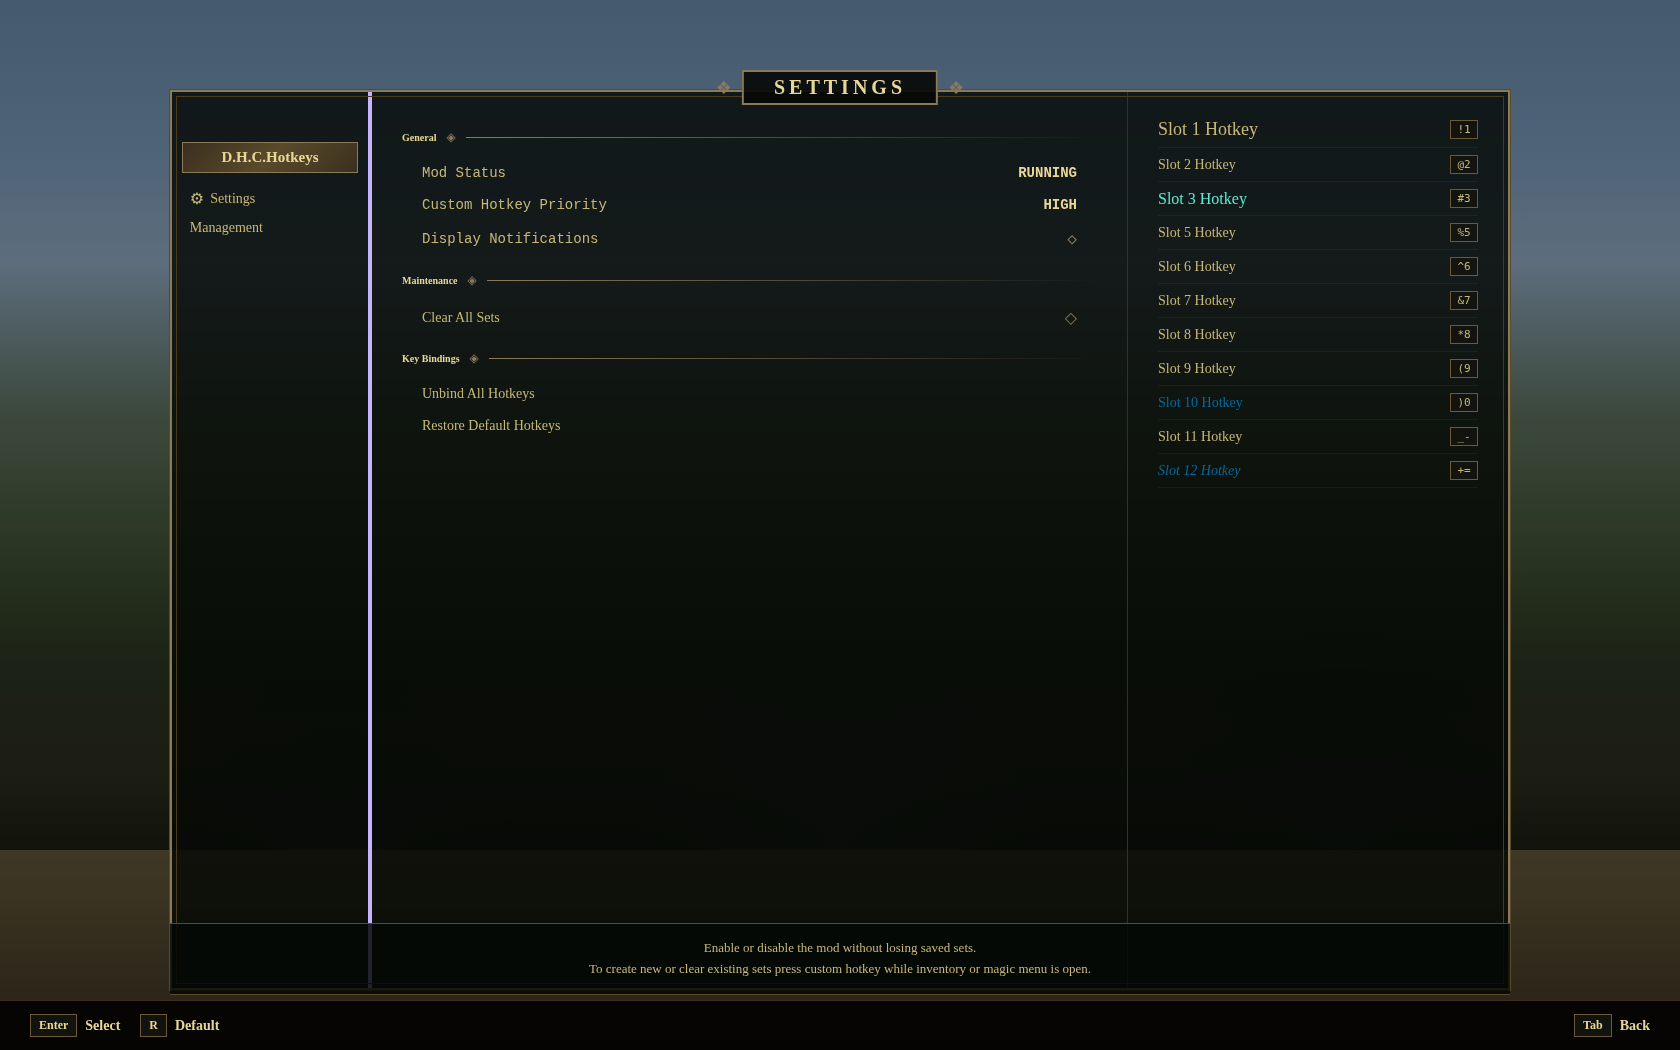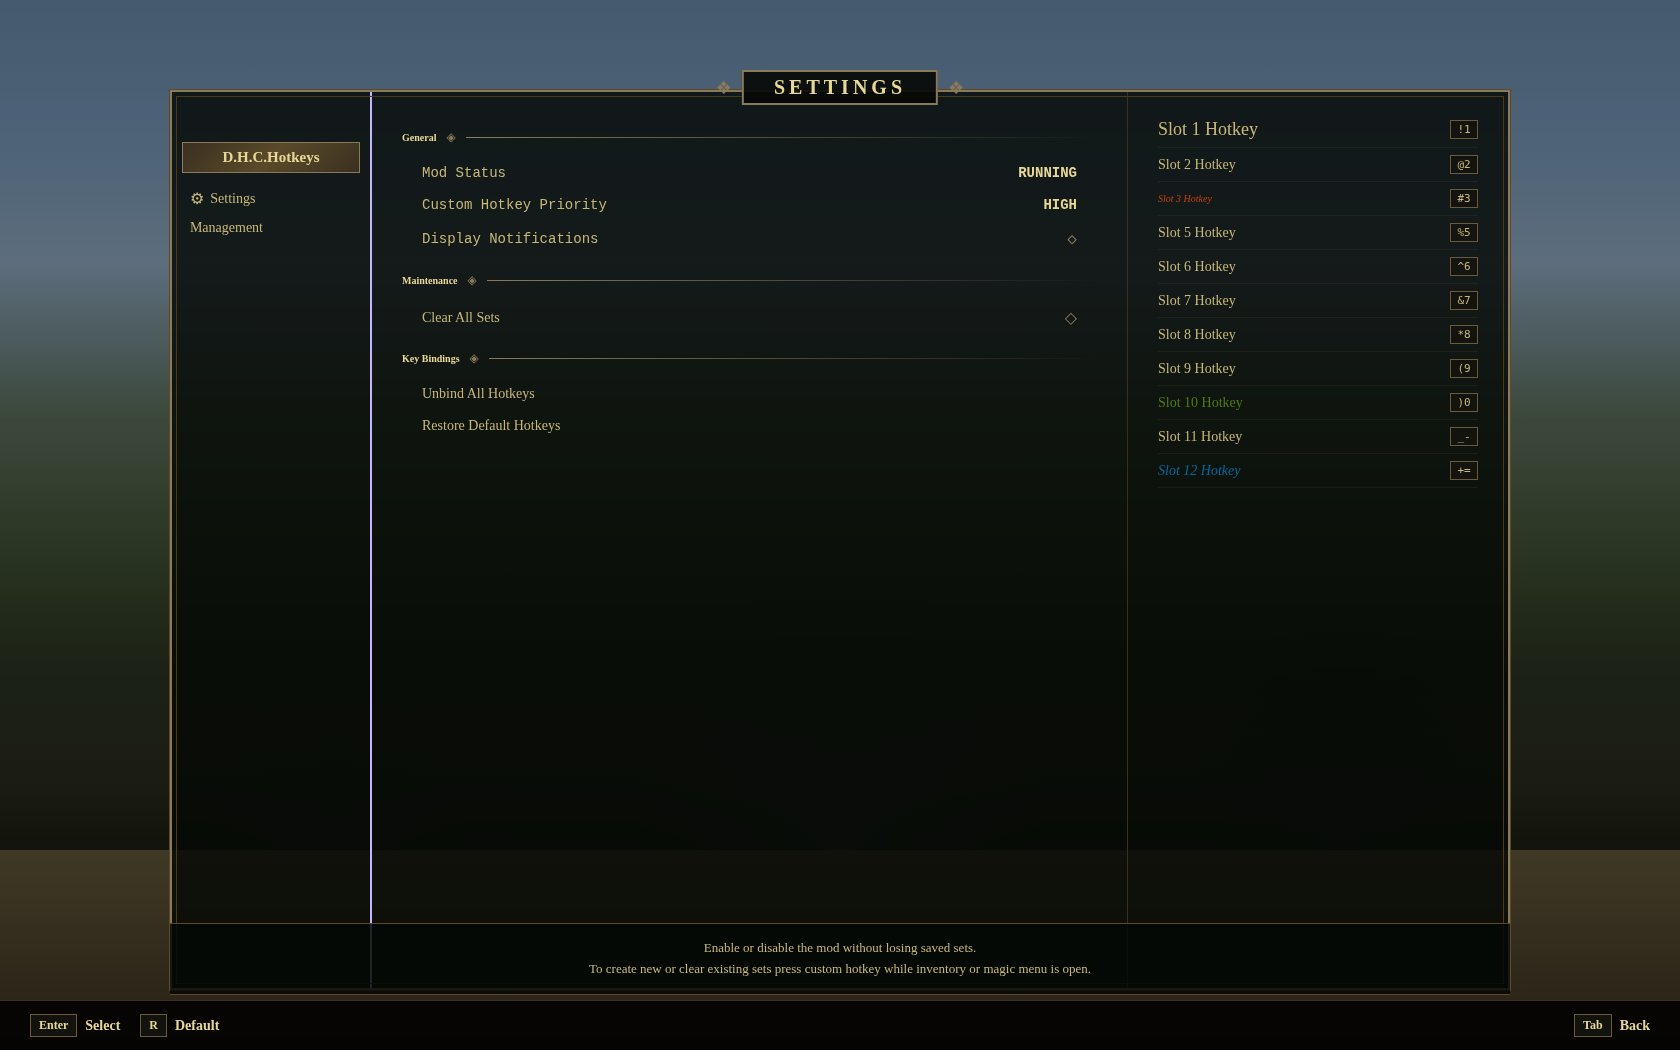--- a/index.html
+++ b/index.html
@@ -120,21 +120,21 @@
 
     
     .panel-body {
       display: flex;
       height: 100%;
     }
 
     
     .sidebar {
       width: 200px;
-      border-right: 2px solid #c4b5fd;
+      border-right: 4px solid #c4b5fd;
       padding-top: 50px;
       display: flex;
       flex-direction: column;
       align-items: center;
       gap: 4px;
     }
 
     .sidebar-title {
       background: linear-gradient(135deg, #3a3020 0%, #5a4a2a 50%, #3a3020 100%);
       border: 1px solid #8a7a5a;
@@ -399,21 +399,21 @@
       <div id="hotkey-slots">
           <div class="hotkey-row">
             <span style="color: rgb(200, 184, 120); font-size: 18px;">Slot 1 Hotkey</span>
             <span class="hotkey-badge">!1</span>
           </div>
           <div class="hotkey-row">
             <span style="color: rgb(200, 184, 120); font-size: 14px;">Slot 2 Hotkey</span>
             <span class="hotkey-badge">@2</span>
           </div>
           <div class="hotkey-row">
-            <span style="color: #c2410c; font-size: 10px; font-style: italic;">Slot 3 Hotkey</span>
+            <span style="color: #5eead4; font-size: 16px;">Slot 3 Hotkey</span>
             <span class="hotkey-badge">#3</span>
           </div>
           <div class="hotkey-row">
             <span style="color: rgb(200, 184, 120); font-size: 14px;">Slot 5 Hotkey</span>
             <span class="hotkey-badge">%5</span>
           </div>
           <div class="hotkey-row">
             <span style="color: rgb(200, 184, 120); font-size: 14px;">Slot 6 Hotkey</span>
             <span class="hotkey-badge">^6</span>
           </div>
@@ -423,21 +423,21 @@
           </div>
           <div class="hotkey-row">
             <span style="color: rgb(200, 184, 120); font-size: 14px;">Slot 8 Hotkey</span>
             <span class="hotkey-badge">*8</span>
           </div>
           <div class="hotkey-row">
             <span style="color: rgb(200, 184, 120); font-size: 14px;">Slot 9 Hotkey</span>
             <span class="hotkey-badge">(9</span>
           </div>
           <div class="hotkey-row">
-            <span style="color: #4d7c0f; font-size: 14px;">Slot 10 Hotkey</span>
+            <span style="color: #0369a1; font-size: 14px;">Slot 10 Hotkey</span>
             <span class="hotkey-badge">)0</span>
           </div>
           <div class="hotkey-row">
             <span style="color: rgb(200, 184, 120); font-size: 14px;">Slot 11 Hotkey</span>
             <span class="hotkey-badge">_-</span>
           </div>
           <div class="hotkey-row">
             <span style="color: #0369a1; font-size: 14px; font-style: italic;">Slot 12 Hotkey</span>
             <span class="hotkey-badge">+=</span>
           </div>

